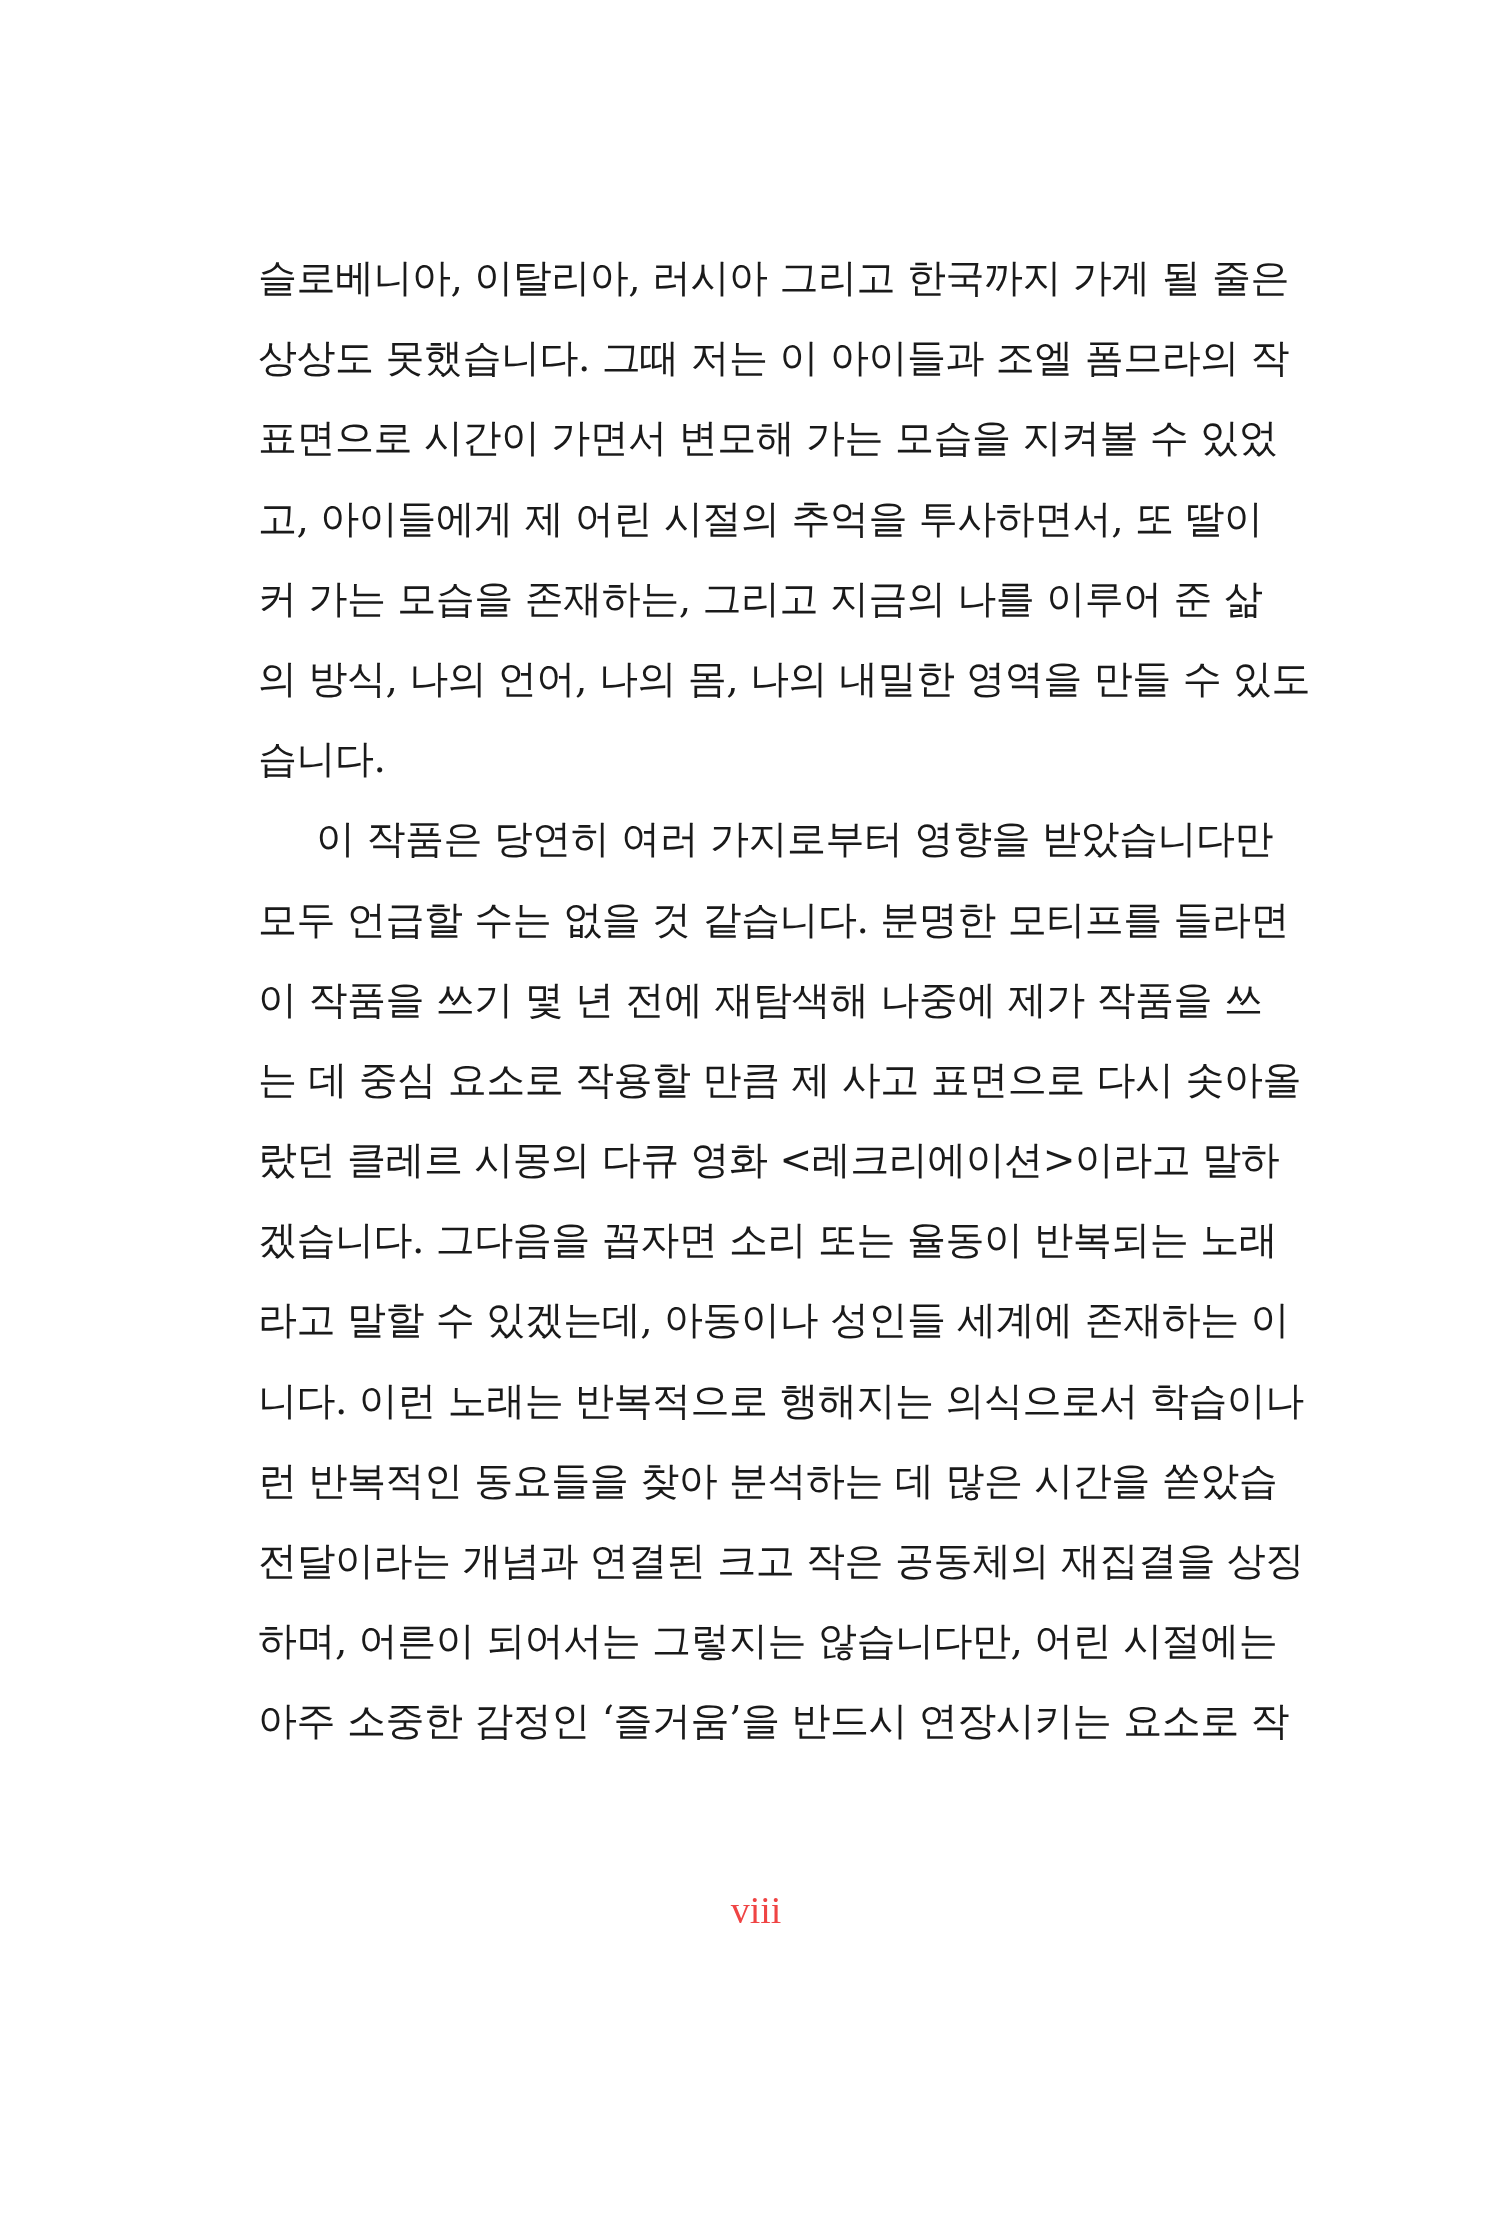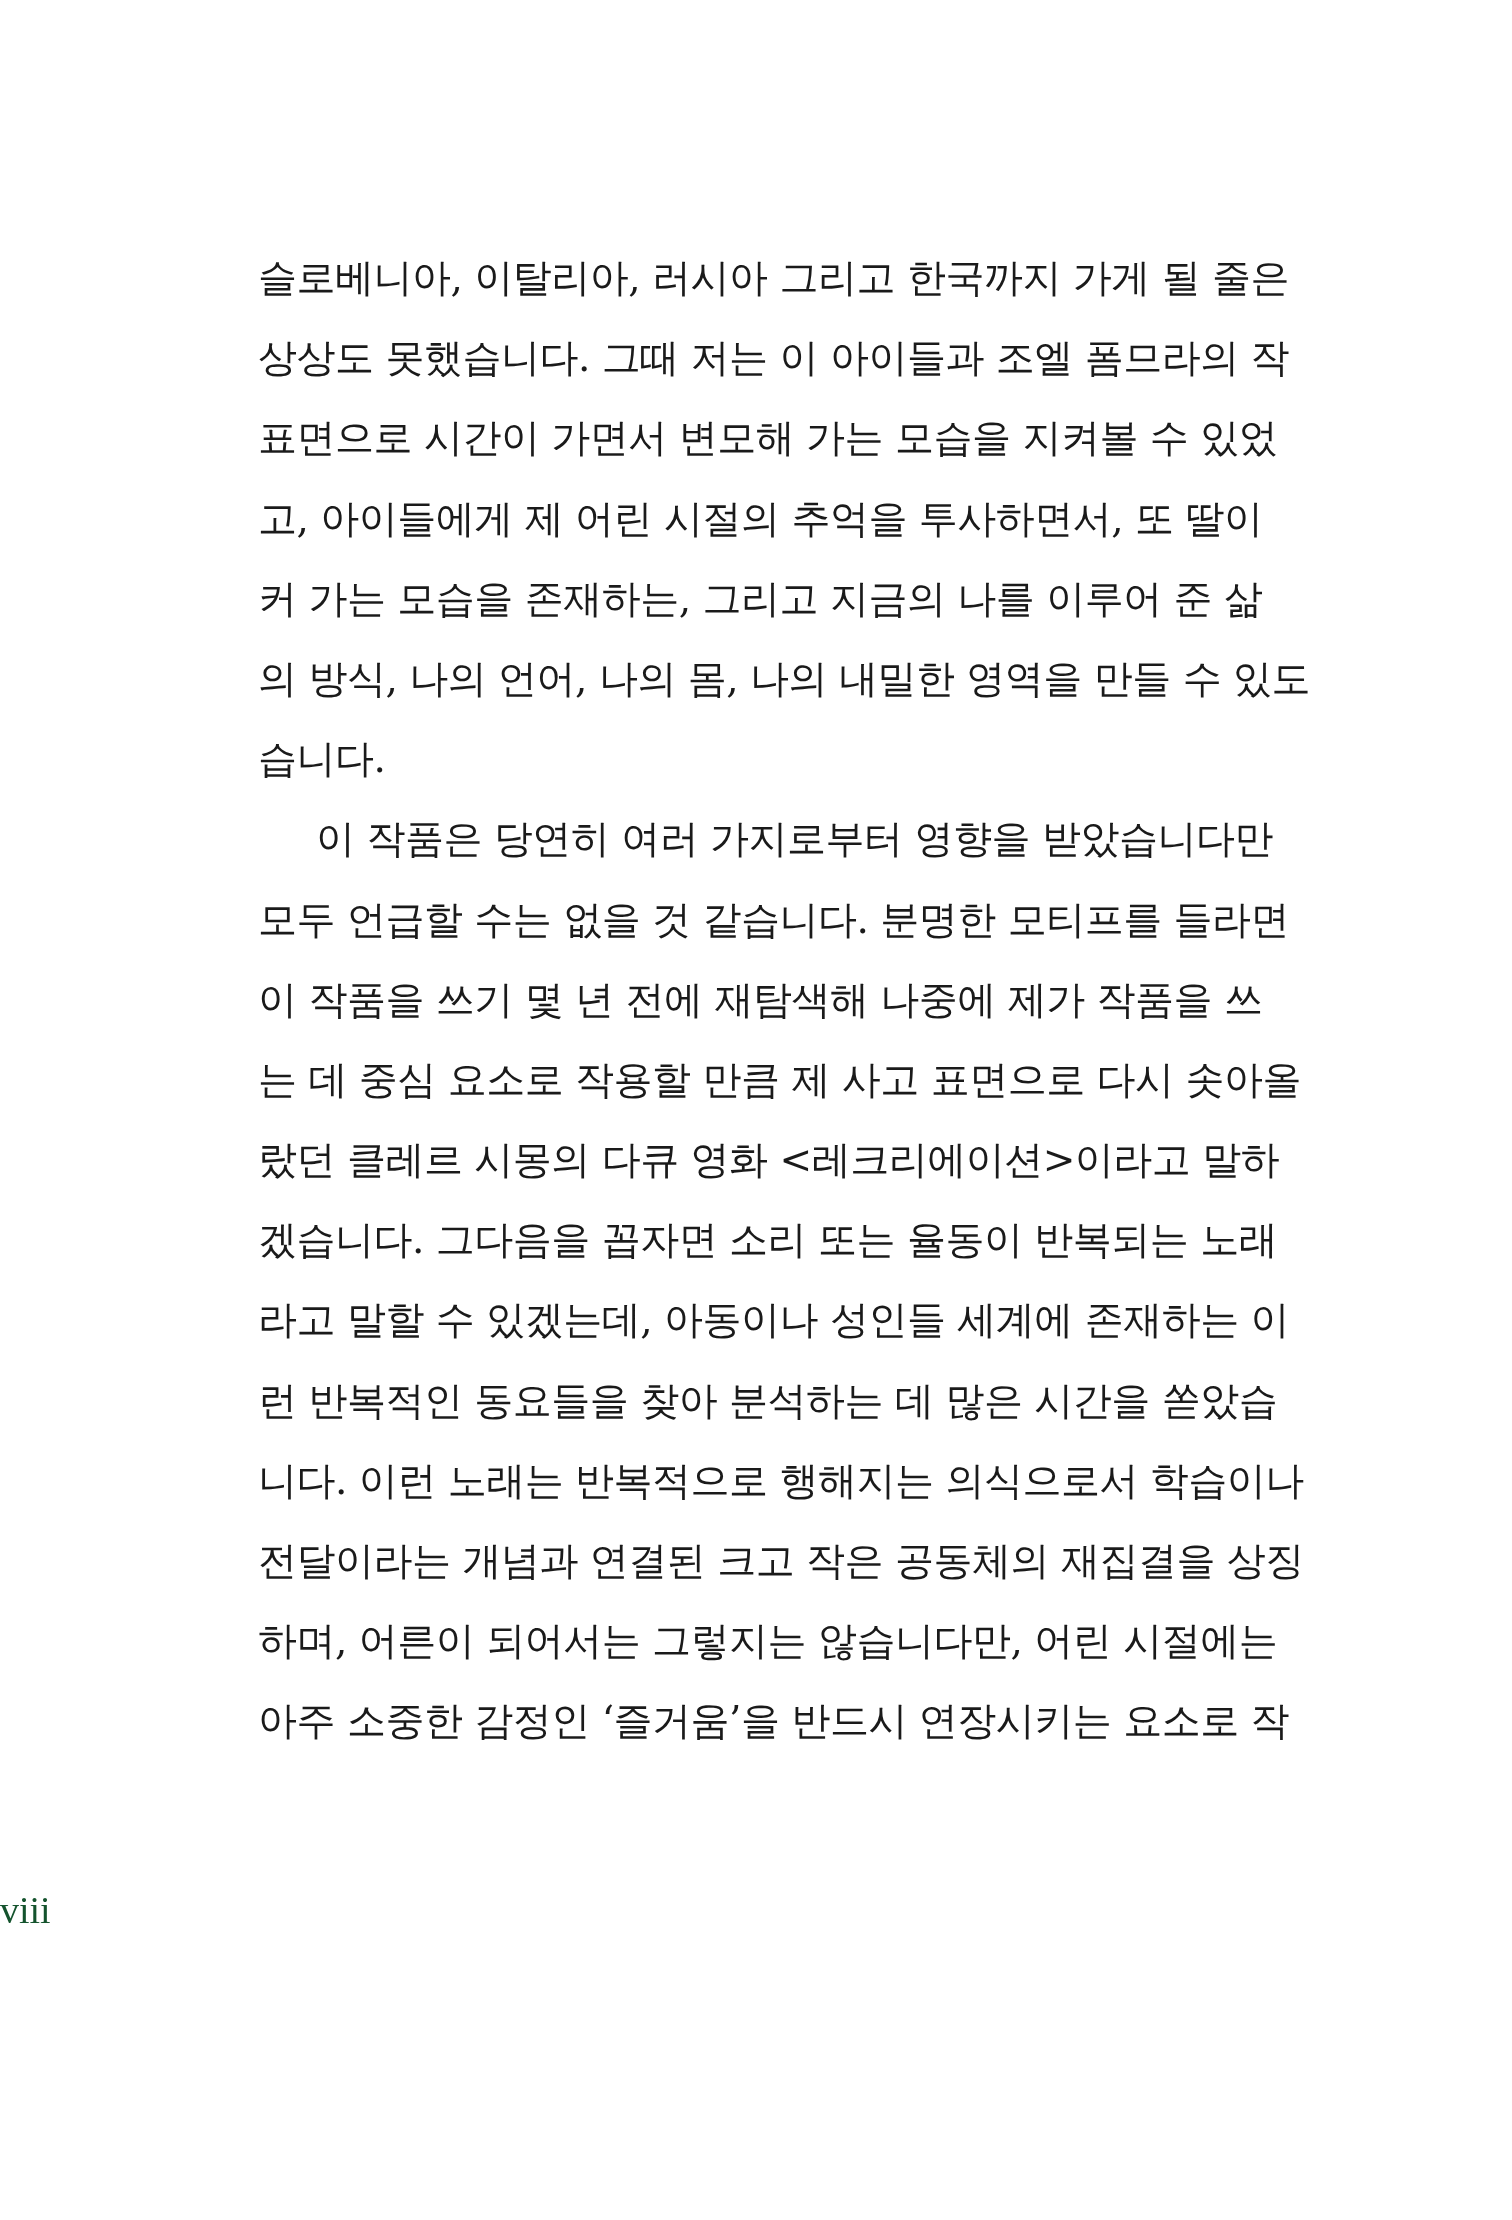--- a/index.html
+++ b/index.html
@@ -43,21 +43,22 @@
       text-align-last: left;
     }
     .line.indent {
       padding-left: 58px;
     }
     .page-number {
       position: absolute;
       left: 0;
       width: 1512px;
       top: 1888px;
-      color: #14532d;
+      text-align: center;
+      color: #ef4444;
       font-family: "Liberation Serif", "DejaVu Serif", serif;
       font-size: 38px;
     }
   </style>
 </head>
 <body>
 
 <div class="page">
   <div class="text-block">
     <span class="line">슬로베니아, 이탈리아, 러시아 그리고 한국까지 가게 될 줄은</span>
@@ -67,20 +68,20 @@
     <span class="line">커 가는 모습을 존재하는, 그리고 지금의 나를 이루어 준 삶</span>
     <span class="line">의 방식, 나의 언어, 나의 몸, 나의 내밀한 영역을 만들 수 있도</span>
     <span class="line short">습니다.</span>
     <span class="line indent">이 작품은 당연히 여러 가지로부터 영향을 받았습니다만</span>
     <span class="line">모두 언급할 수는 없을 것 같습니다. 분명한 모티프를 들라면</span>
     <span class="line">이 작품을 쓰기 몇 년 전에 재탐색해 나중에 제가 작품을 쓰</span>
     <span class="line">는 데 중심 요소로 작용할 만큼 제 사고 표면으로 다시 솟아올</span>
     <span class="line">랐던 클레르 시몽의 다큐 영화 &lt;레크리에이션&gt;이라고 말하</span>
     <span class="line">겠습니다. 그다음을 꼽자면 소리 또는 율동이 반복되는 노래</span>
     <span class="line">라고 말할 수 있겠는데, 아동이나 성인들 세계에 존재하는 이</span>
+    <span class="line">니다. 이런 노래는 반복적으로 행해지는 의식으로서 학습이나</span>
     <span class="line">런 반복적인 동요들을 찾아 분석하는 데 많은 시간을 쏟았습</span>
-    <span class="line">니다. 이런 노래는 반복적으로 행해지는 의식으로서 학습이나</span>
     <span class="line">전달이라는 개념과 연결된 크고 작은 공동체의 재집결을 상징</span>
     <span class="line">하며, 어른이 되어서는 그렇지는 않습니다만, 어린 시절에는</span>
     <span class="line">아주 소중한 감정인 ‘즐거움’을 반드시 연장시키는 요소로 작</span>
   </div>
   <div class="page-number">viii</div>
 </div>
 
 </body></html>

